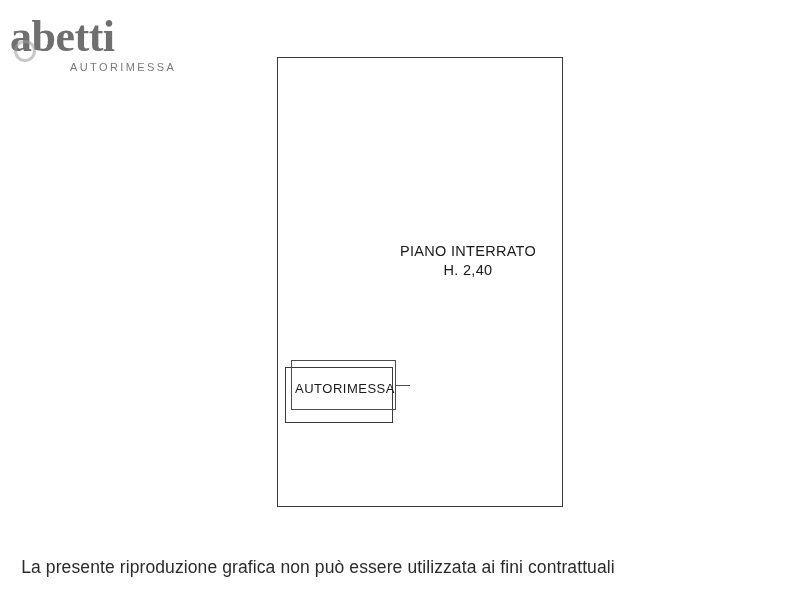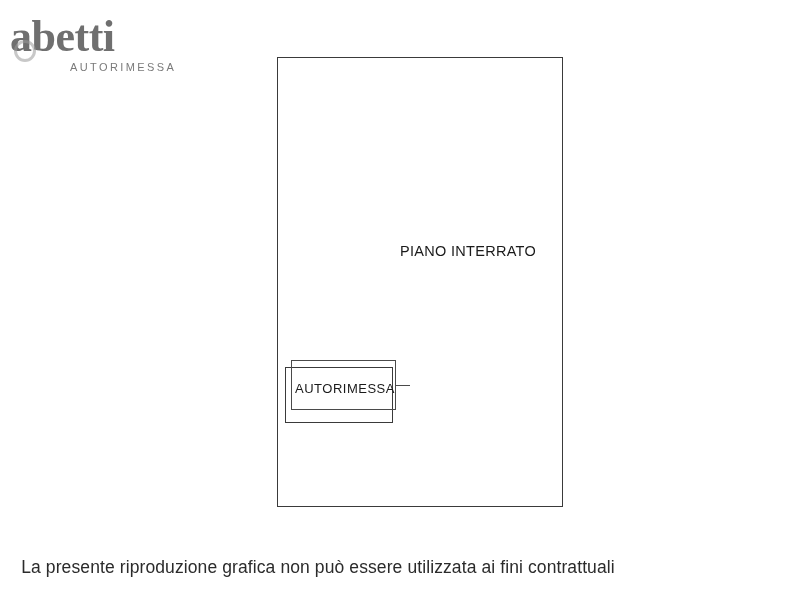--- a/index.html
+++ b/index.html
@@ -146,20 +146,21 @@
   <div class="logo-ring"></div>
   <div class="logo-word">abetti</div>
   <div class="logo-sub">AUTORIMESSA</div>
 </div>
 
 <div class="plan-wrap">
   <div class="plan-outline"></div>
 
   <div class="plan-label">
     <div>PIANO INTERRATO</div>
+    <div class="sub">H. 2,40</div>
   </div>
 
   <div class="garage"></div>
   <div class="garage-inner"></div>
   <div class="garage-door"></div>
   <div class="garage-text">AUTORIMESSA</div>
 </div>
 
 <div class="caption">La presente riproduzione grafica non può essere utilizzata ai fini contrattuali</div>
 

